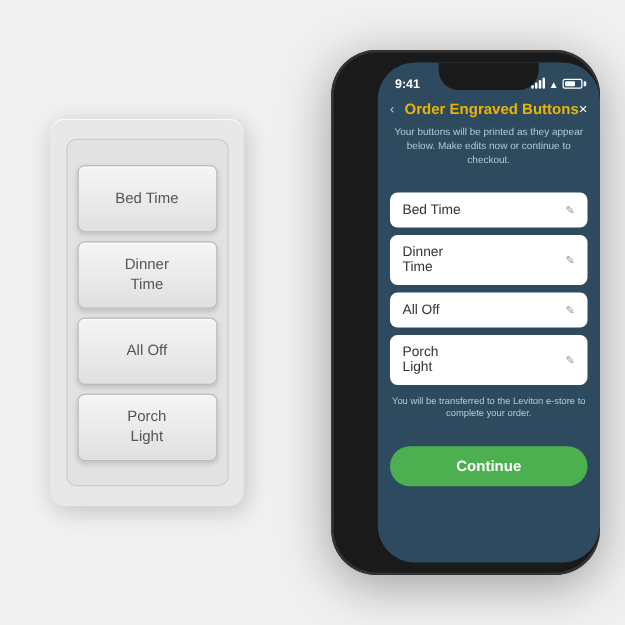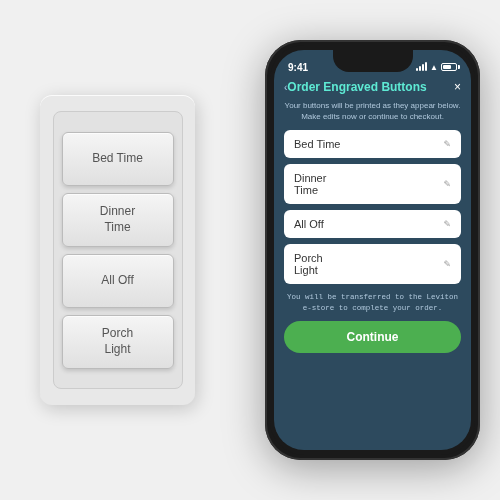--- a/index.html
+++ b/index.html
@@ -84,20 +84,21 @@
       width: 215px;
       height: 420px;
       background: #1a1a1a;
       border-radius: 36px;
       box-shadow: 0 8px 40px rgba(0,0,0,0.35), inset 0 0 0 2px #333;
       z-index: 2;
       display: flex;
       align-items: center;
       justify-content: center;
       overflow: hidden;
+      padding-left: 37px;
     }
 
     .phone-inner {
       width: 205px;
       height: 410px;
       background: #1a1a1a;
       border-radius: 34px;
       overflow: hidden;
       position: relative;
       display: flex;
@@ -212,38 +213,38 @@
 
     .app-back-btn {
       color: #acd4f0;
       font-size: 10px;
       cursor: pointer;
     }
 
     .app-title {
       font-size: 12px;
       font-weight: 700;
-      color: #5eead4;
-      text-align: left;
+      color: #eab308;
+      text-align: right;
       flex: 1;
     }
 
     .app-close-btn {
       color: #fff;
       font-size: 12px;
       cursor: pointer;
       font-weight: 300;
     }
 
     .app-subtitle {
       font-size: 8px;
       color: #b0c8dc;
       text-align: center;
       line-height: 1.4;
-      margin-bottom: 8px;
+      margin-bottom: 20px;
     }
 
     
     .engraved-list {
       display: flex;
       flex-direction: column;
       gap: 6px;
       margin-bottom: 8px;
     }
 
@@ -268,22 +269,21 @@
       font-size: 9px;
       color: #999;
     }
 
     
     .app-footer-text {
       font-size: 7.5px;
       color: #b0c8dc;
       text-align: center;
       line-height: 1.4;
-      margin-bottom: 8px;
-      font-family: Liberation Mono, monospace;
+      margin-bottom: 20px;
     }
 
     
     .continue-btn {
       width: 100%;
       padding: 9px 0;
       background: #4caf50;
       border-radius: 20px;
       text-align: center;
       font-size: 12px;

